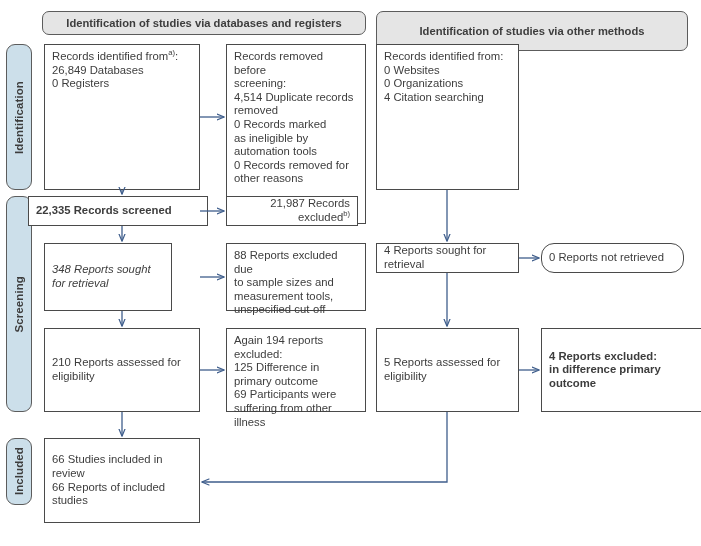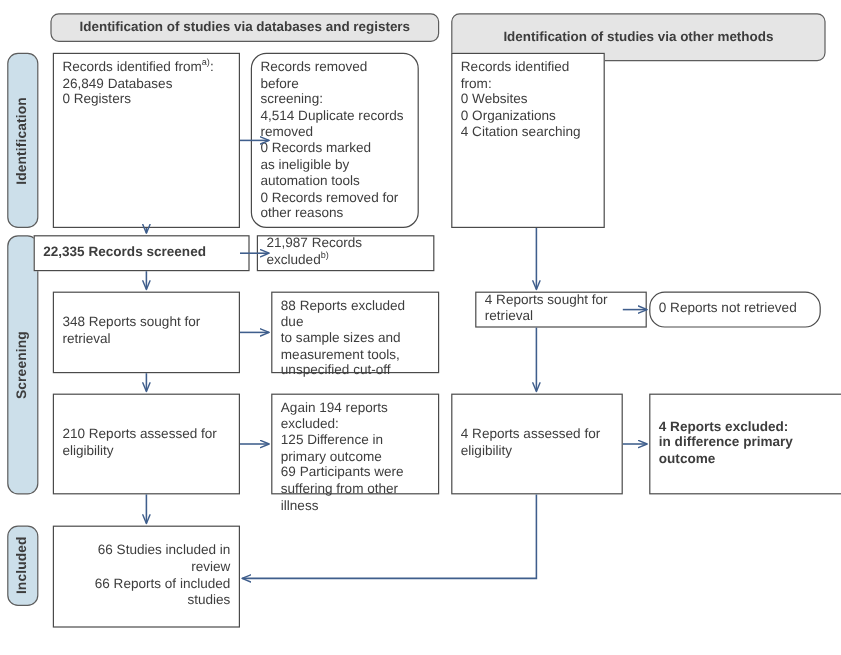--- a/index.html
+++ b/index.html
@@ -119,41 +119,41 @@
   <div class="stage-label" style="left:6px; top:438px; width:26px; height:67px;">
     <span>Included</span>
   </div>
 
   <div class="node align-top" style="left:44px; top:44px; width:156px; height:146px;">
     <div class="node-text">Records identified from<sup>a)</sup>:
   26,849 Databases
   0 Registers</div>
   </div>
 
-  <div class="node align-top" style="left:209px; top:44px; width:140px; height:146px;border-radius:13px;">
+  <div class="node align-top" style="left:226px; top:44px; width:140px; height:180px;">
     <div class="node-text">Records removed before
 screening:
     4,514 Duplicate records
         removed
     0 Records marked
        as ineligible by
        automation tools
     0 Records removed for
        other reasons</div>
   </div>
 
   <div class="node" style="left:28px; top:196px; width:180px; height:30px;font-weight:bold;">
     <div class="node-text">22,335 Records screened</div>
   </div>
 
-  <div class="node" style="left:214px; top:196px; width:148px; height:30px;">
+  <div class="node" style="left:226px; top:196px; width:132px; height:30px;text-align:right;">
     <div class="node-text">21,987 Records excluded<sup>b)</sup></div>
   </div>
 
-  <div class="node" style="left:44px; top:243px; width:156px; height:68px;">
+  <div class="node" style="left:44px; top:243px; width:128px; height:68px;font-style:italic;">
     <div class="node-text">348 Reports sought for retrieval</div>
   </div>
 
   <div class="node align-top" style="left:226px; top:243px; width:140px; height:68px;">
     <div class="node-text">88 Reports excluded due
    to sample sizes and
    measurement tools,
    unspecified cut-off</div>
   </div>
 
@@ -164,42 +164,42 @@
 
   <div class="node align-top" style="left:226px; top:328px; width:140px; height:84px;">
     <div class="node-text">Again 194 reports excluded:
    125 Difference in
          primary outcome
    69 Participants were
         suffering from other
         illness</div>
   </div>
 
-  <div class="node" style="left:44px; top:438px; width:156px; height:85px;text-align:right;">
+  <div class="node" style="left:44px; top:438px; width:156px; height:85px;">
     <div class="node-text">66 Studies included in review
 66 Reports of included studies</div>
   </div>
 
-  <div class="node align-top" style="left:376px; top:44px; width:128px; height:146px;">
+  <div class="node align-top" style="left:376px; top:44px; width:143px; height:146px;">
     <div class="node-text">Records identified from:
   0 Websites
   0 Organizations
   4 Citation searching</div>
   </div>
 
-  <div class="node" style="left:376px; top:243px; width:143px; height:30px;margin-left:20px;">
+  <div class="node" style="left:376px; top:243px; width:143px; height:30px;">
     <div class="node-text">4 Reports sought for retrieval</div>
   </div>
 
   <div class="node" style="left:541px; top:243px; width:143px; height:30px;border-radius:13px;">
     <div class="node-text">0 Reports not retrieved</div>
   </div>
 
   <div class="node" style="left:376px; top:328px; width:143px; height:84px;">
-    <div class="node-text">4 Reports assessed for
+    <div class="node-text">5 Reports assessed for
 eligibility</div>
   </div>
 
   <div class="node" style="left:541px; top:328px; width:172px; height:84px;font-weight:bold;">
     <div class="node-text">4 Reports excluded:
   in difference primary
       outcome</div>
   </div>
 
   <svg id="arrows" viewBox="0 0 701 546" width="701" height="546">

